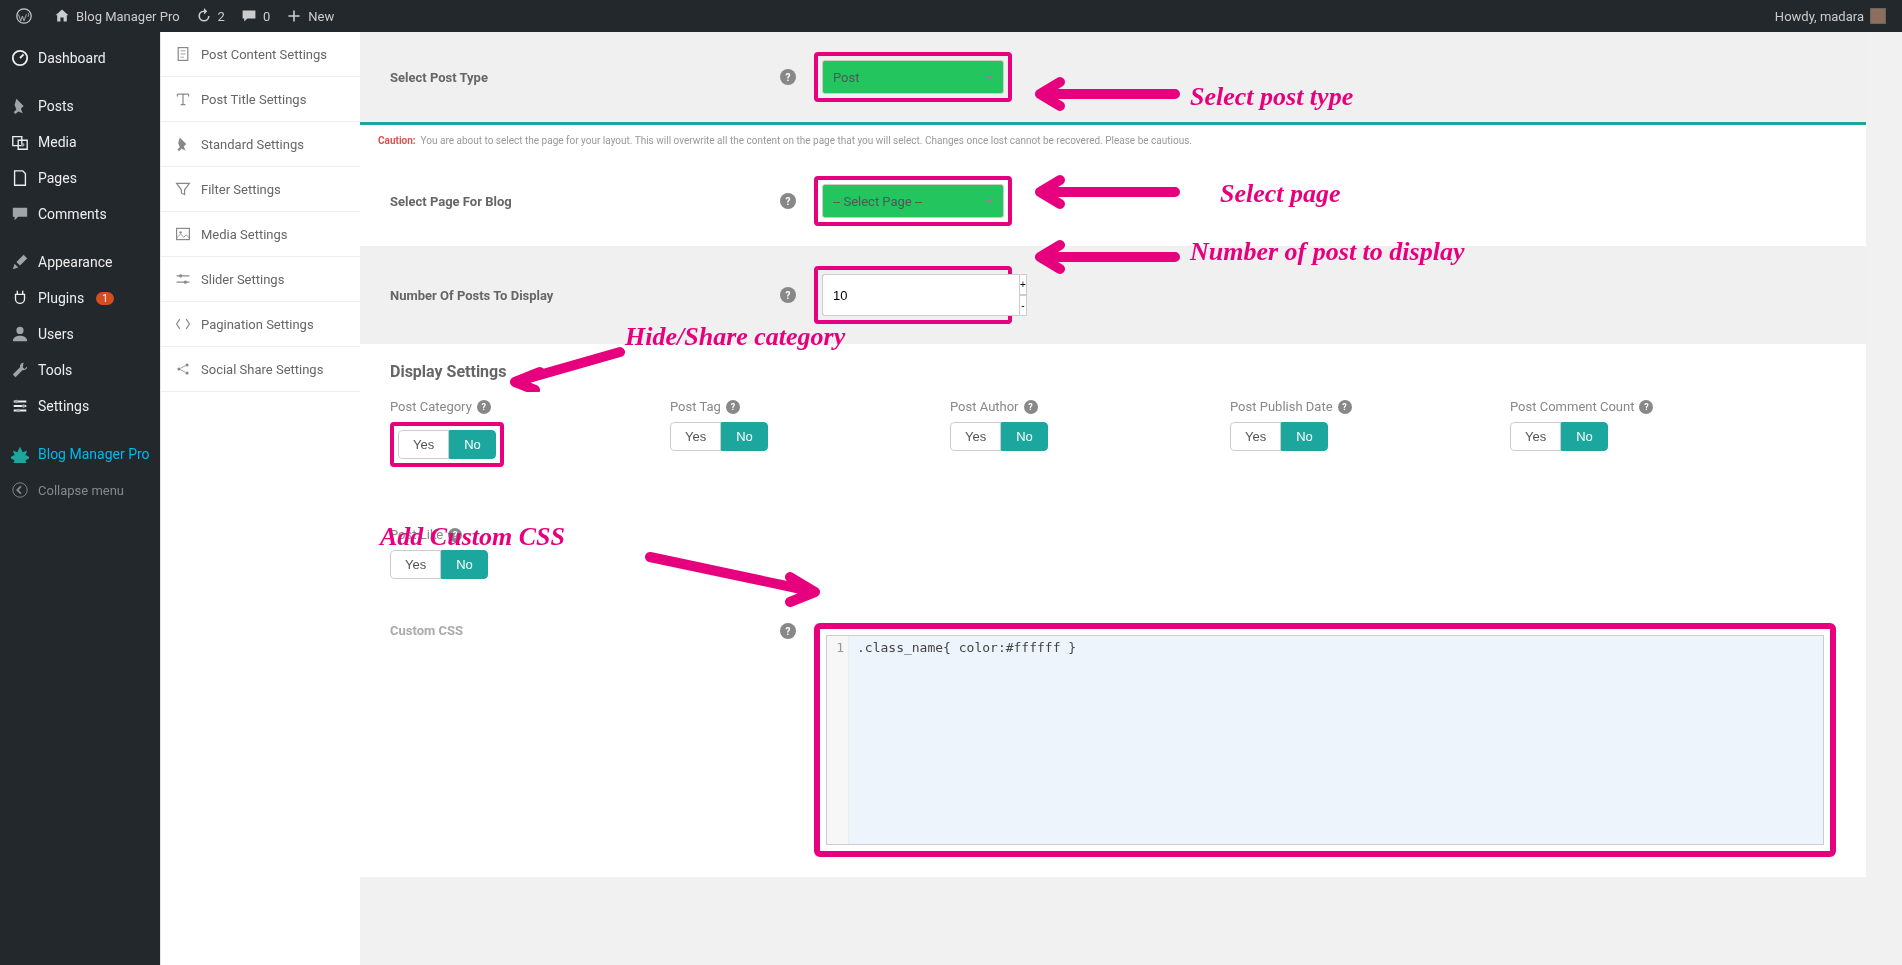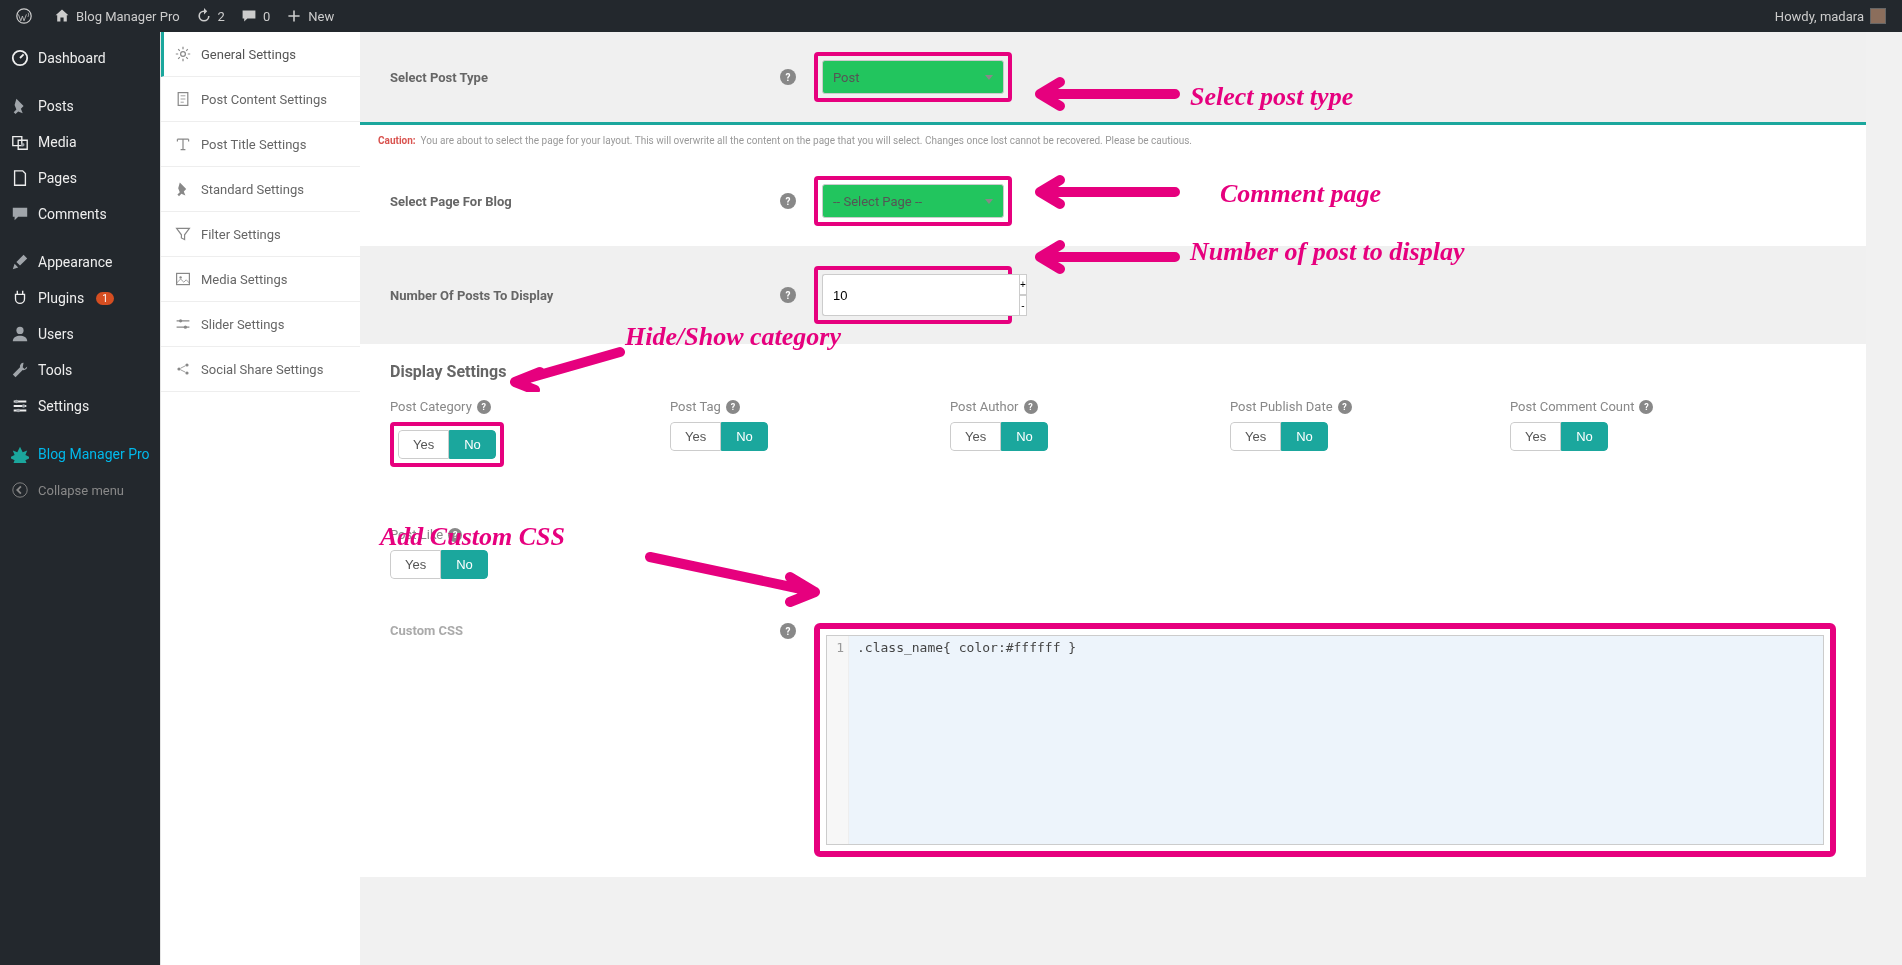--- a/index.html
+++ b/index.html
@@ -220,27 +220,20 @@
           <svg viewBox="0 0 20 20">
             <circle cx="10" cy="10" r="8" fill="none" stroke="currentColor"></circle>
             <path d="M11 6l-4 4 4 4" fill="none" stroke="currentColor" stroke-width="2"></path>
           </svg>
         </span>
         <span>Collapse menu</span>
       </div>
   </div>
 
   <div class="tabs-sidebar">
-    <div class="tab-item active">
-        <span class="ticon"><svg viewBox="0 0 20 20">
-            <circle cx="10" cy="10" r="3" fill="none" stroke="currentColor" stroke-width="1.5"></circle>
-            <path d="M10 1v3M10 16v3M1 10h3M16 10h3M4 4l2 2M14 14l2 2M4 16l2-2M14 6l2-2" stroke="currentColor" stroke-width="1.5"></path>
-          </svg></span>
-        <span>General Settings</span>
-      </div>
     <div class="tab-item">
         <span class="ticon"><svg viewBox="0 0 20 20">
             <rect x="4" y="2" width="12" height="16" fill="none" stroke="currentColor" stroke-width="1.5"></rect>
             <path d="M7 6h6M7 10h6M7 14h4" stroke="currentColor"></path>
           </svg></span>
         <span>Post Content Settings</span>
       </div>
     <div class="tab-item">
         <span class="ticon"><svg viewBox="0 0 20 20">
             <path d="M3 4h14M3 4v3M17 4v3M10 4v13M7 17h6" stroke="currentColor" stroke-width="1.5" fill="none"></path>
@@ -267,20 +260,26 @@
           </svg></span>
         <span>Media Settings</span>
       </div>
     <div class="tab-item">
         <span class="ticon"><svg viewBox="0 0 20 20">
             <path d="M2 6h16M2 14h16" stroke="currentColor" stroke-width="1.5"></path>
             <circle cx="7" cy="6" r="2"></circle>
             <circle cx="13" cy="14" r="2"></circle>
           </svg></span>
         <span>Slider Settings</span>
+      </div>
+    <div class="tab-item">
+        <span class="ticon"><svg viewBox="0 0 20 20">
+            <path d="M6 4l-4 6 4 6M14 4l4 6-4 6" fill="none" stroke="currentColor" stroke-width="1.5"></path>
+          </svg></span>
+        <span>Pagination Settings</span>
       </div>
     <div class="tab-item">
         <span class="ticon"><svg viewBox="0 0 20 20">
             <circle cx="5" cy="10" r="2"></circle>
             <circle cx="15" cy="5" r="2"></circle>
             <circle cx="15" cy="15" r="2"></circle>
             <path d="M7 9l6-3M7 11l6 3" stroke="currentColor"></path>
           </svg></span>
         <span>Social Share Settings</span>
       </div>
@@ -408,31 +407,31 @@
             </div>
         </div>
       </div>
     </div>
 
     <div class="anno-text" style="top:50px; left:830px;">Select post type</div>
     <svg style="position:absolute; top:42px; left:660px;" width="160" height="40">
         <path d="M155 20 L20 20 M20 20 L40 8 M20 20 L40 32" stroke="#e6007e" stroke-width="10" fill="none" stroke-linecap="round"></path>
       </svg>
 
-    <div class="anno-text" style="top:147px; left:860px;">Comment page</div>
+    <div class="anno-text" style="top:147px; left:860px;">Select page</div>
     <svg style="position:absolute; top:140px; left:660px;" width="160" height="40">
         <path d="M155 20 L20 20 M20 20 L40 8 M20 20 L40 32" stroke="#e6007e" stroke-width="10" fill="none" stroke-linecap="round"></path>
       </svg>
 
     <div class="anno-text" style="top:205px; left:830px; width:280px;">Number of post to display</div>
     <svg style="position:absolute; top:205px; left:660px;" width="160" height="40">
         <path d="M155 20 L20 20 M20 20 L40 8 M20 20 L40 32" stroke="#e6007e" stroke-width="10" fill="none" stroke-linecap="round"></path>
       </svg>
 
-    <div class="anno-text" style="top:290px; left:265px;">Hide/Show category</div>
+    <div class="anno-text" style="top:290px; left:265px;">Hide/Share category</div>
     <svg style="position:absolute; top:310px; left:135px;" width="130" height="50">
         <path d="M125 10 L20 40 M20 40 L45 30 M20 40 L40 48" stroke="#e6007e" stroke-width="10" fill="none" stroke-linecap="round"></path>
       </svg>
 
     <div class="anno-text" style="top:490px; left:20px;">Add Custom CSS</div>
     <svg style="position:absolute; top:515px; left:280px;" width="190" height="60">
         <path d="M10 10 L175 45 M175 45 L150 30 M175 45 L150 55" stroke="#e6007e" stroke-width="10" fill="none" stroke-linecap="round"></path>
       </svg>
 
   </div>

